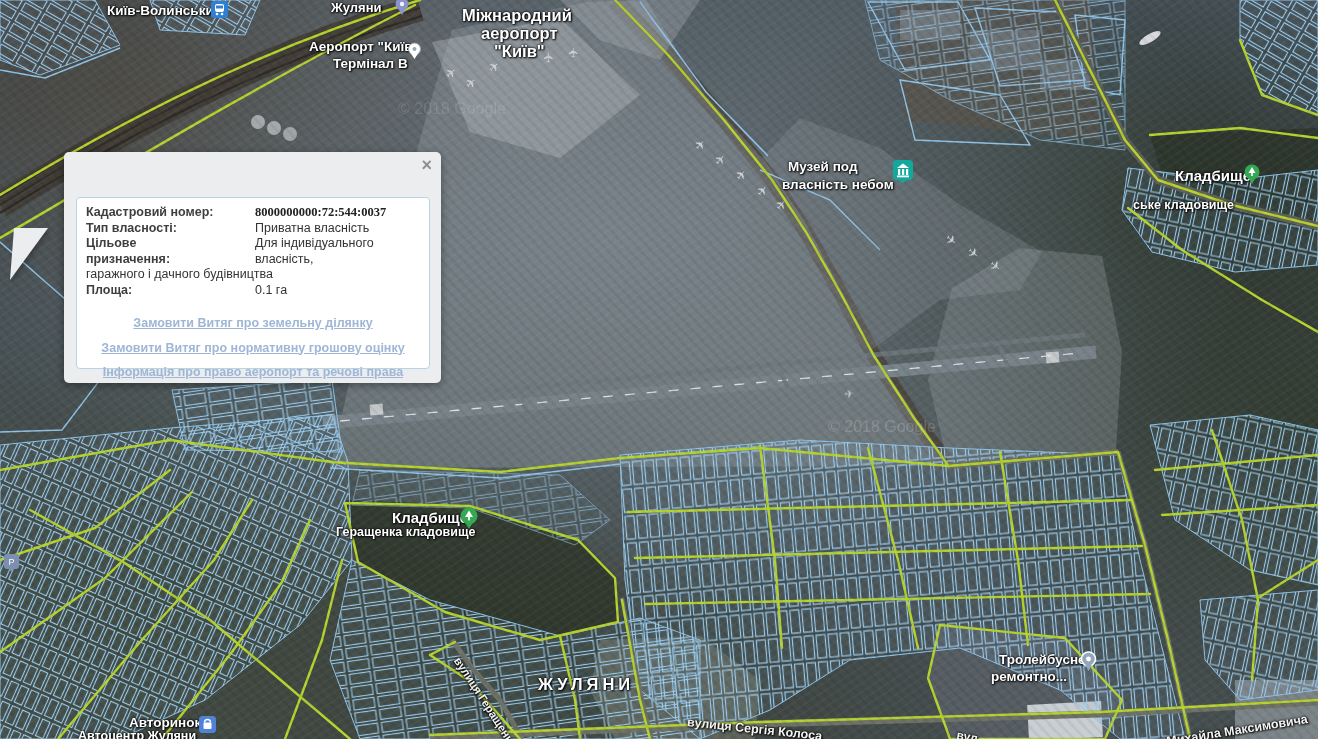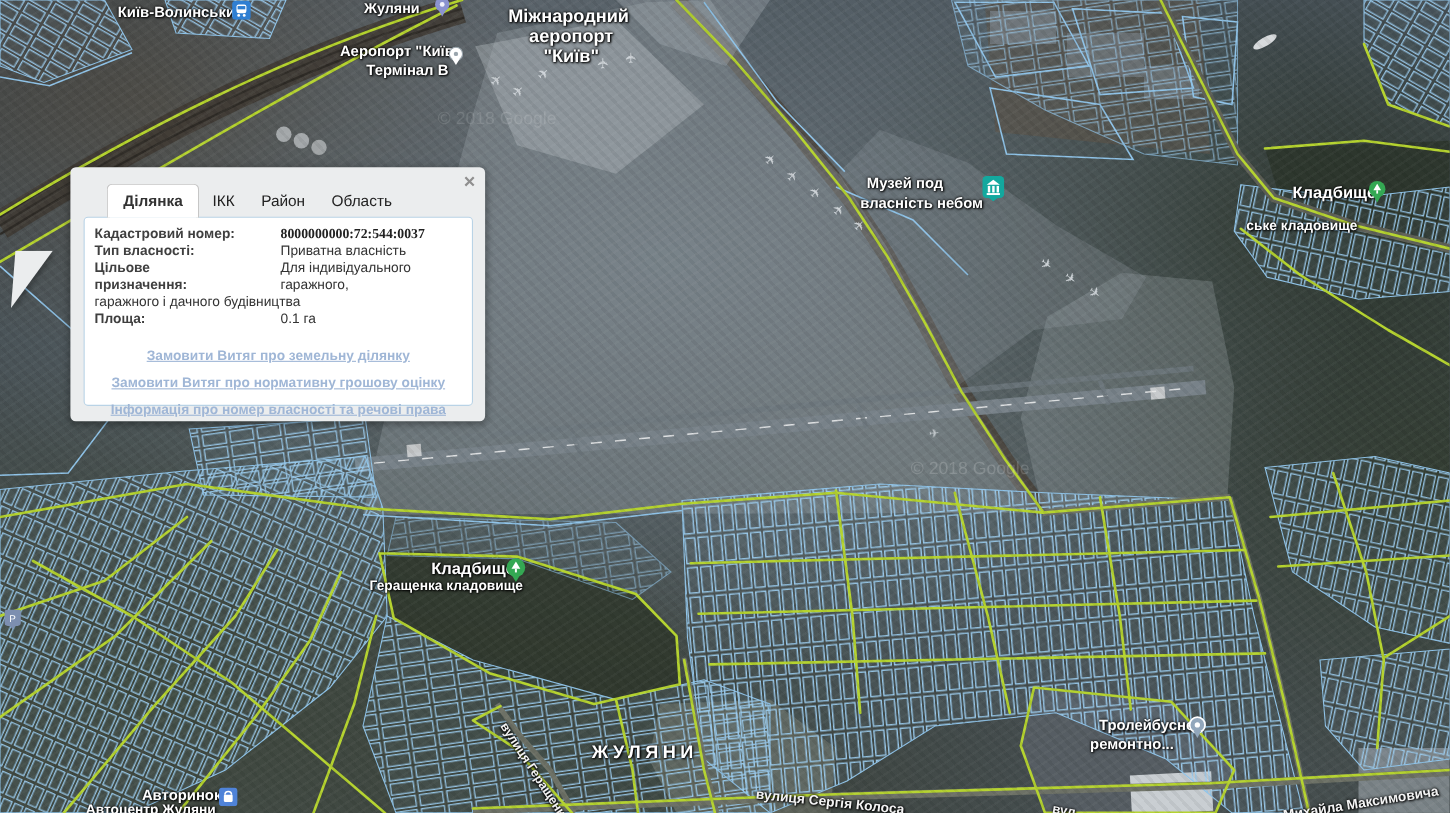--- a/index.html
+++ b/index.html
@@ -318,47 +318,41 @@
   <div class="lbl watermark" style="left:828px;top:418px">© 2018 Google</div>
   <div class="lbl watermark" style="left:398px;top:100px;color:rgba(255,255,255,.12)">© 2018 Google</div>
 
   <svg id="popup-tail" width="60" height="56">
     <polygon points="14,0 48,0 10,52" fill="#ebedee"></polygon>
   </svg>
 
   <div id="popup">
     <div id="popup-close">×</div>
 
-    <div class="tabs">
-      <div class="tab active">Ділянка</div>
-      <div class="tab">ІКК</div>
-      <div class="tab">Район</div>
-      <div class="tab">Область</div>
-    </div>
 
     <div class="panel">
       <div class="frow">
         <span class="flabel">Кадастровий номер:</span>
         <span class="fvalue b">8000000000:72:544:0037</span>
       </div>
       <div class="frow">
         <span class="flabel">Тип власності:</span>
         <span class="fvalue">Приватна власність</span>
       </div>
       <div class="frow">
         <span class="flabel">Цільове призначення:</span>
-        <span class="fvalue">Для індивідуального гаражного,</span>
+        <span class="fvalue">Для індивідуального власність,</span>
       </div>
       <div class="fwrap">гаражного і дачного будівництва</div>
       <div class="frow">
         <span class="flabel">Площа:</span>
         <span class="fvalue">0.1 га</span>
       </div>
 
       <div class="plinks">
         <a class="plink">Замовити Витяг про земельну ділянку</a>
         <a class="plink">Замовити Витяг про нормативну грошову оцінку</a>
-        <a class="plink">Інформація про номер власності та речові права</a>
+        <a class="plink">Інформація про право аеропорт та речові права</a>
       </div>
     </div>
   </div>
 
 </div>
 
 </body></html>

